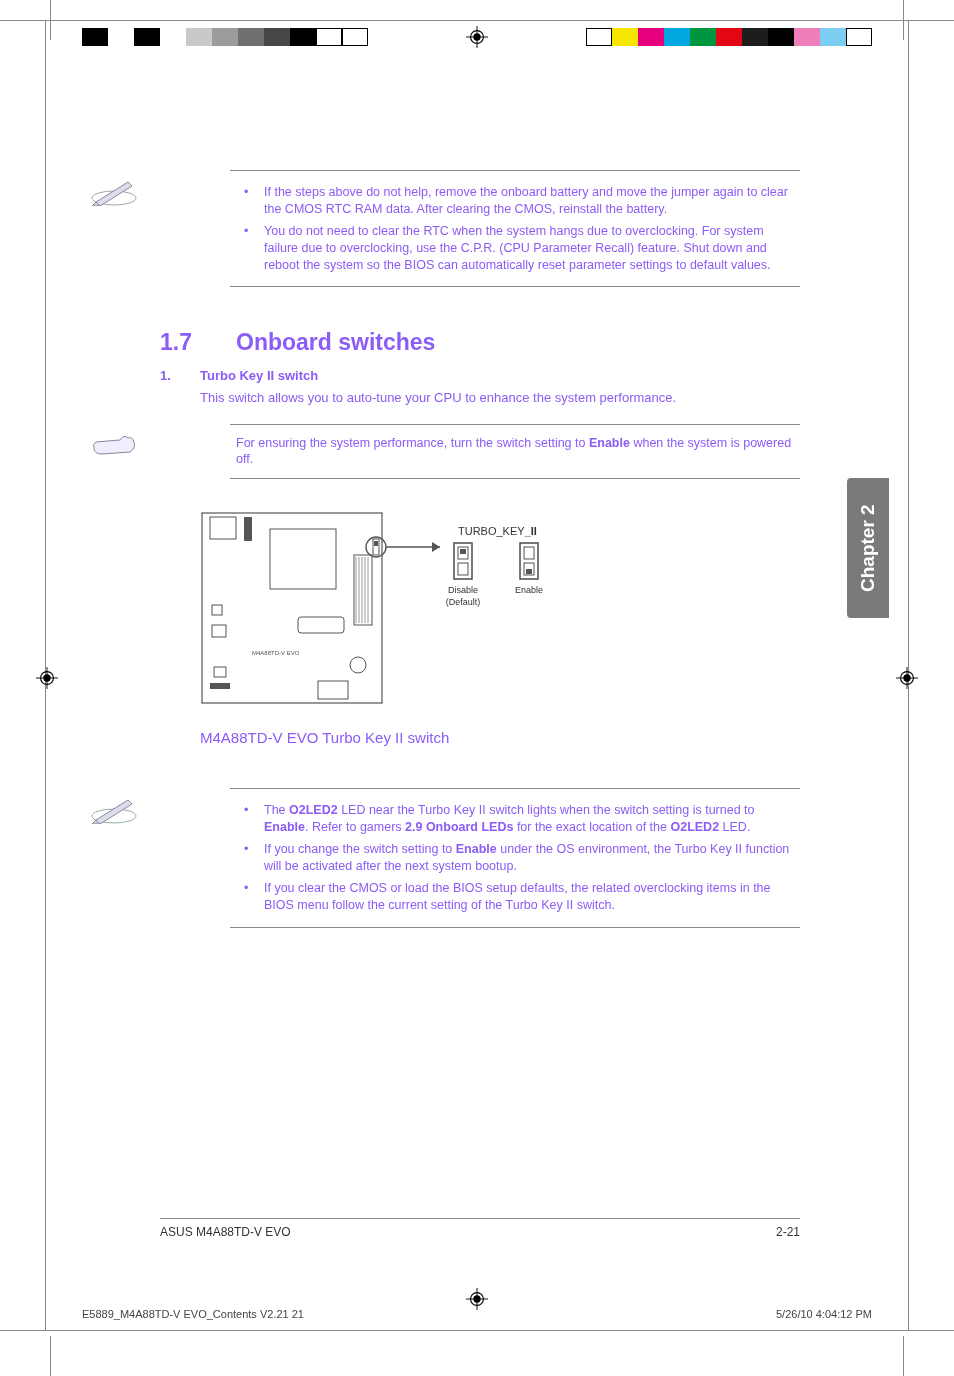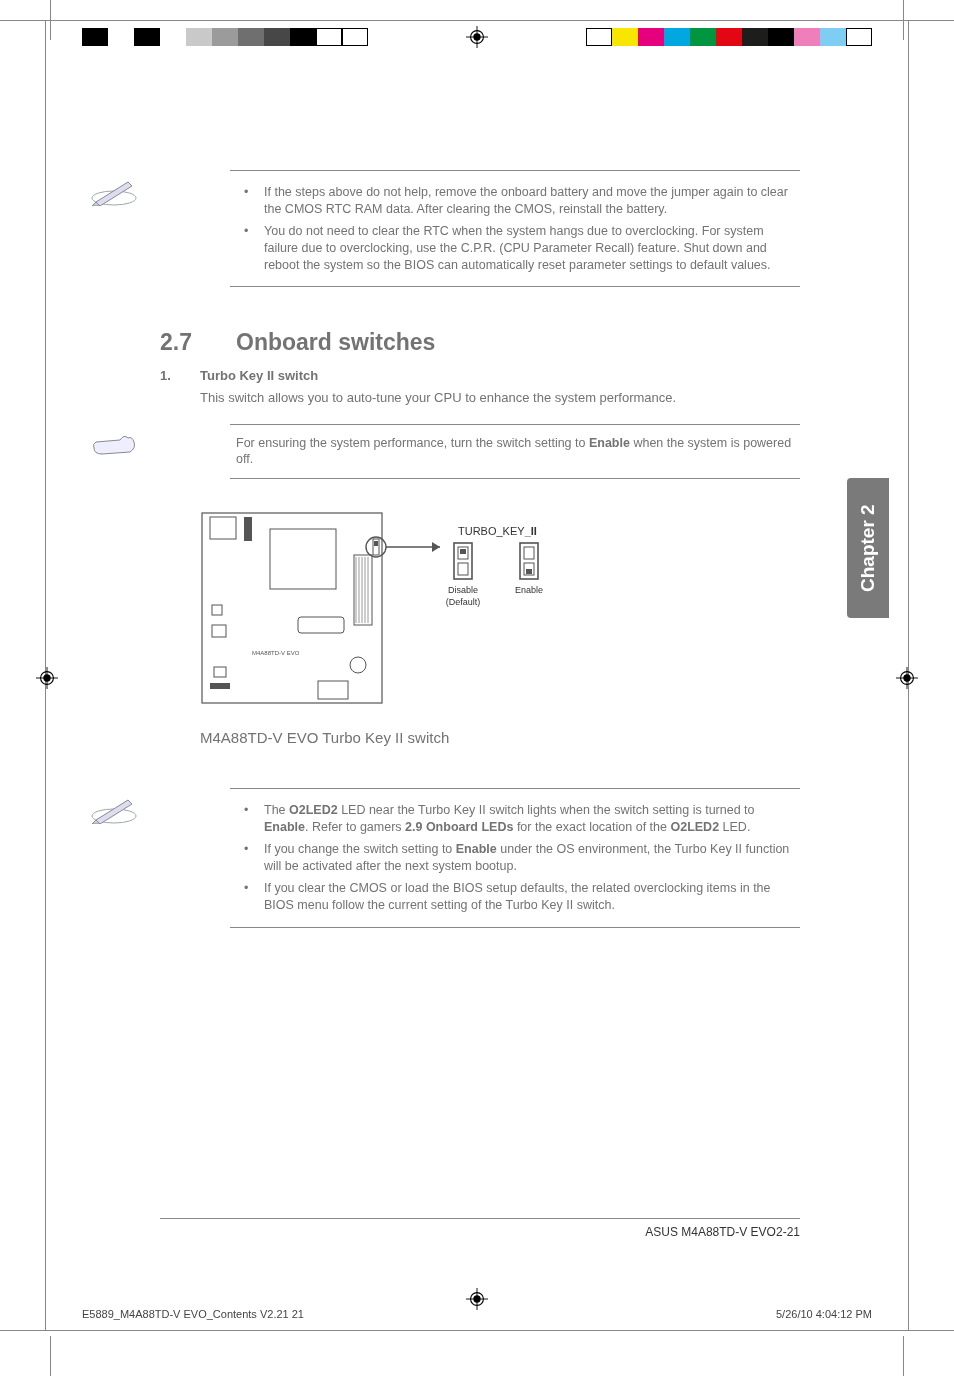--- a/index.html
+++ b/index.html
@@ -41,21 +41,21 @@
   .reg-left { top: 667px; left: 36px; }
   .reg-right { top: 667px; right: 36px; }
   .reg-bottom { bottom: 66px; left: 466px; }
 
   
   .page {
     position: absolute;
     top: 170px;
     left: 160px;
     width: 640px;
-    color: #737373;
+    color: #8b5cf6;
   }
   .note-box {
     border-top: 1px solid #888;
     border-bottom: 1px solid #888;
     margin-left: 70px;
     padding: 8px 0;
   }
   .note-box ul { list-style: none; }
   .note-box li {
     font-size: 12.5px;
@@ -132,21 +132,21 @@
   .page-footer {
     position: absolute;
     top: 1218px;
     left: 160px;
     width: 640px;
     border-top: 1px solid #888;
     padding-top: 6px;
     font-size: 12px;
     color: #333;
     display: flex;
-    justify-content: flex-end;
+    justify-content: space-between;
   }
 
   
   .slug {
     position: absolute;
     bottom: 56px;
     left: 82px;
     right: 82px;
     font-size: 11px;
     color: #444;
@@ -235,21 +235,21 @@
     </div>
     <div class="note-box">
       <ul>
         <li>If the steps above do not help, remove the onboard battery and move the jumper again to clear the CMOS RTC RAM data. After clearing the CMOS, reinstall the battery.</li>
         <li>You do not need to clear the RTC when the system hangs due to overclocking. For system failure due to overclocking, use the C.P.R. (CPU Parameter Recall) feature. Shut down and reboot the system so the BIOS can automatically reset parameter settings to default values.</li>
       </ul>
     </div>
   </div>
 
   <h2 class="section-title">
-    <span class="num">2.7</span><span>Onboard switches</span>
+    <span class="num">1.7</span><span>Onboard switches</span>
   </h2>
 
   <div class="item-row">
     <div class="item-num">1.</div>
     <div class="item-title">Turbo Key II switch</div>
   </div>
   <p class="item-desc">This switch allows you to auto-tune your CPU to enhance the system performance.</p>
 
   <div class="note-block">
     <div class="note-icon">

